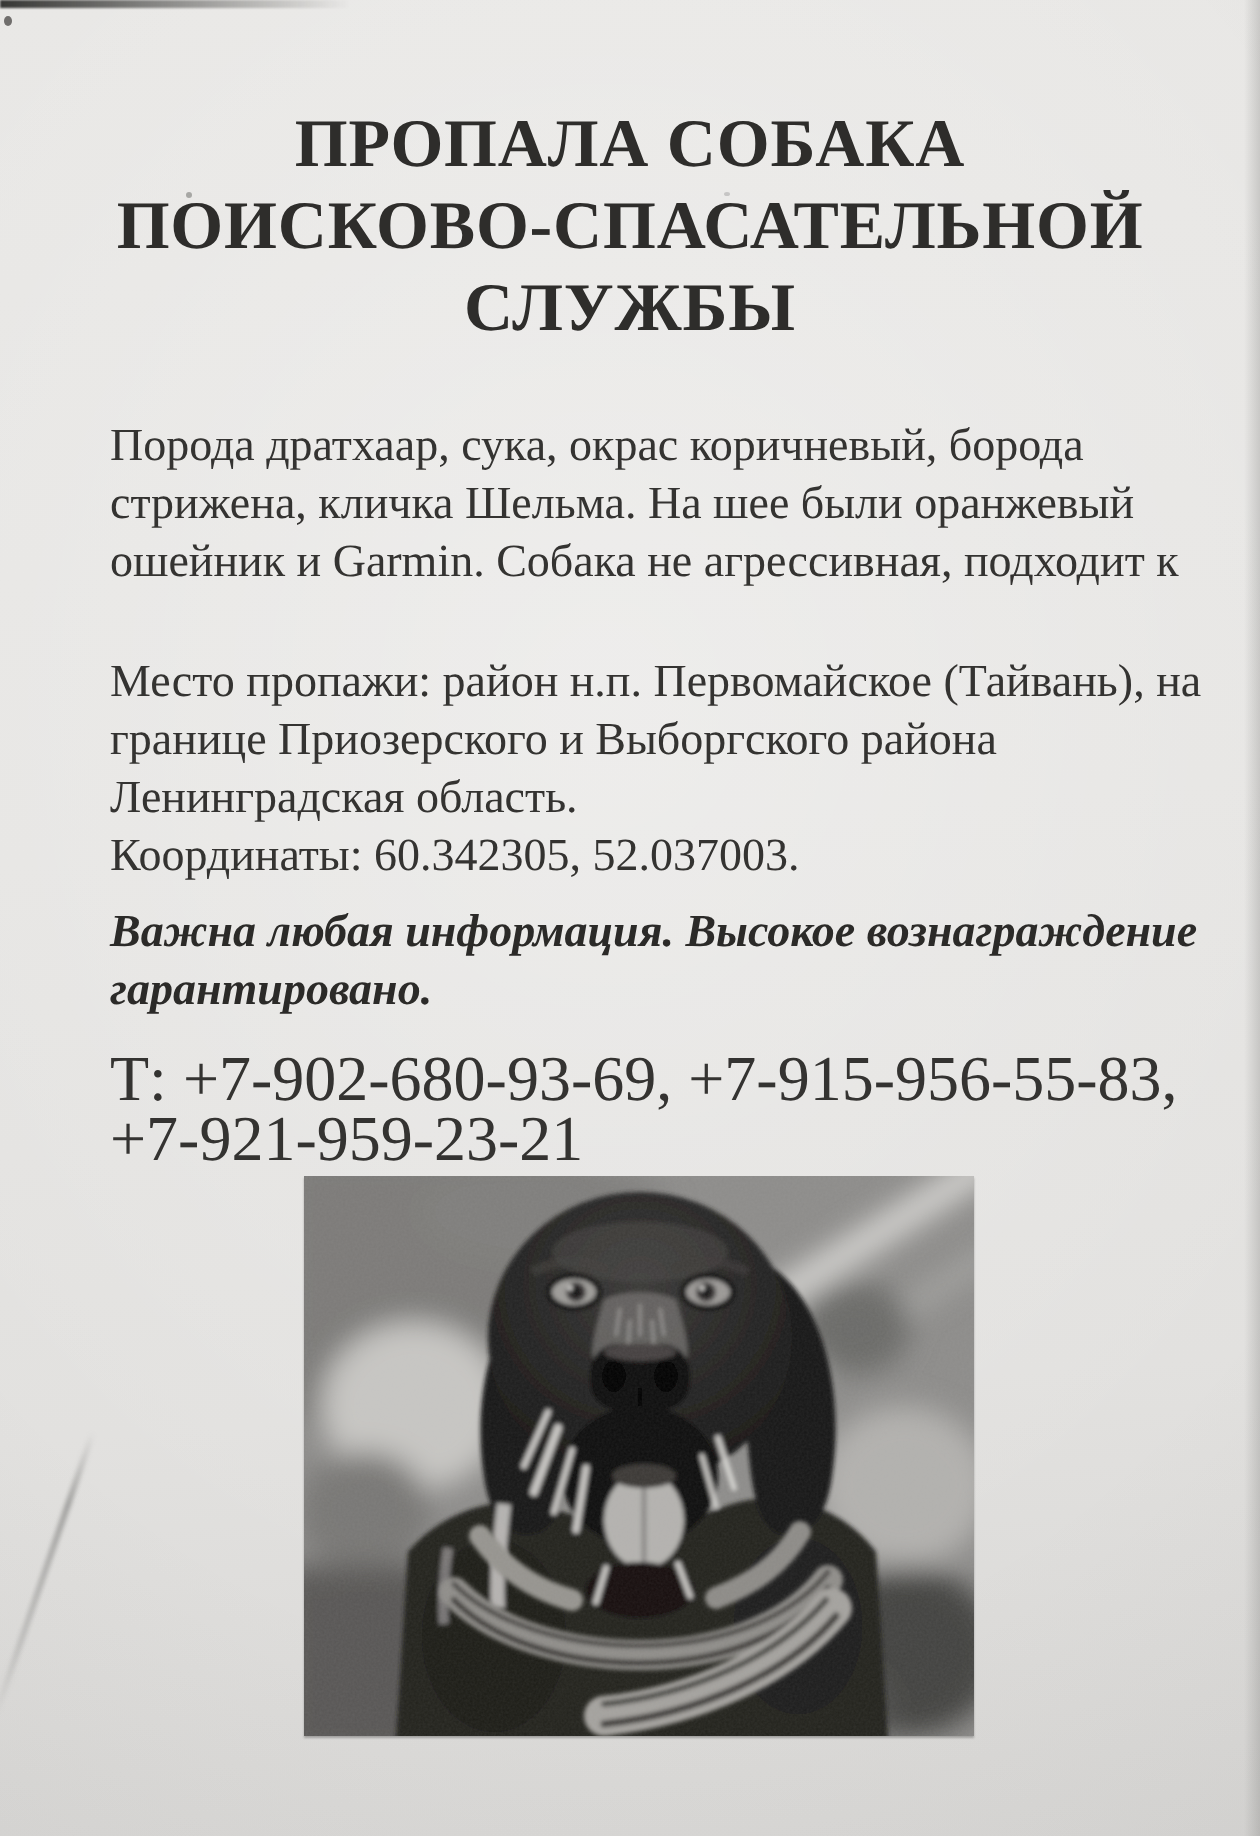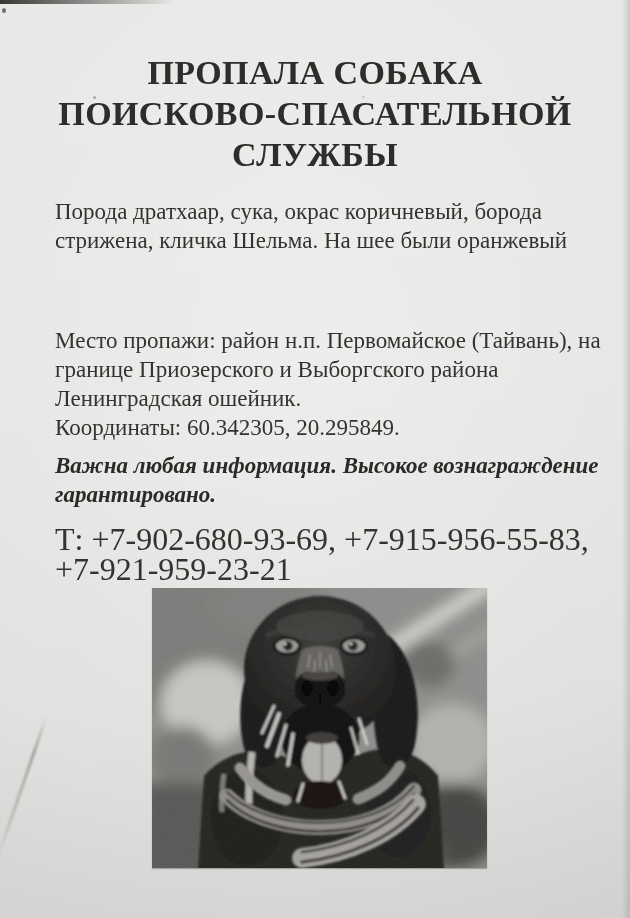--- a/index.html
+++ b/index.html
@@ -39,21 +39,21 @@
     position:absolute;top:52px;left:0;width:630px;margin:0;
     text-align:center;font-size:34px;line-height:41px;font-weight:bold;
     color:#2e2d2b;letter-spacing:0.4px;
   }
   .title span{display:block;}
   .para{
     position:absolute;left:55px;width:540px;margin:0;
     font-size:23px;line-height:29px;color:#343331;
   }
   .para span{display:block;white-space:nowrap;}
-  .p-desc{top:197px;}
+  .p-desc{top:208px;}
   .p-loc{top:326px;}
   .p-reward{top:451px;font-weight:bold;color:#2b2a28;font-style:italic;}
   .p-phone{top:524px;line-height:30px;font-size:32px;}
   .photo{
     position:absolute;left:152px;top:588px;width:335px;height:280px;
     box-shadow:0 1px 1px rgba(80,80,78,0.4), inset 0 0 6px rgba(0,0,0,0.25);
   }
   .photo svg{display:block;width:335px;height:280px;}
 </style>
 </head>
@@ -70,27 +70,28 @@
 
   <h1 class="title">
     <span>ПРОПАЛА СОБАКА</span>
     <span>ПОИСКОВО-СПАСАТЕЛЬНОЙ</span>
     <span>СЛУЖБЫ</span>
   </h1>
 
   <p class="para p-desc">
     <span>Порода дратхаар, сука, окрас коричневый, борода</span>
     <span>стрижена, кличка Шельма. На шее были оранжевый</span>
+    <span>ошейник и Garmin. Собака не агрессивная, подходит к</span>
   </p>
 
   <p class="para p-loc">
     <span>Место пропажи: район н.п. Первомайское (Тайвань), на</span>
     <span>границе Приозерского и Выборгского района</span>
-    <span>Ленинградская ошейник.</span>
-    <span>Координаты: 60.342305, 20.295849.</span>
+    <span>Ленинградская область.</span>
+    <span>Координаты: 60.342305, 52.037003.</span>
   </p>
 
   <p class="para p-reward">
     <span>Важна любая информация. Высокое вознаграждение</span>
     <span>гарантировано.</span>
   </p>
 
   <p class="para p-phone">
     <span>Т: +7-902-680-93-69, +7-915-956-55-83,</span>
     <span>+7-921-959-23-21</span>

